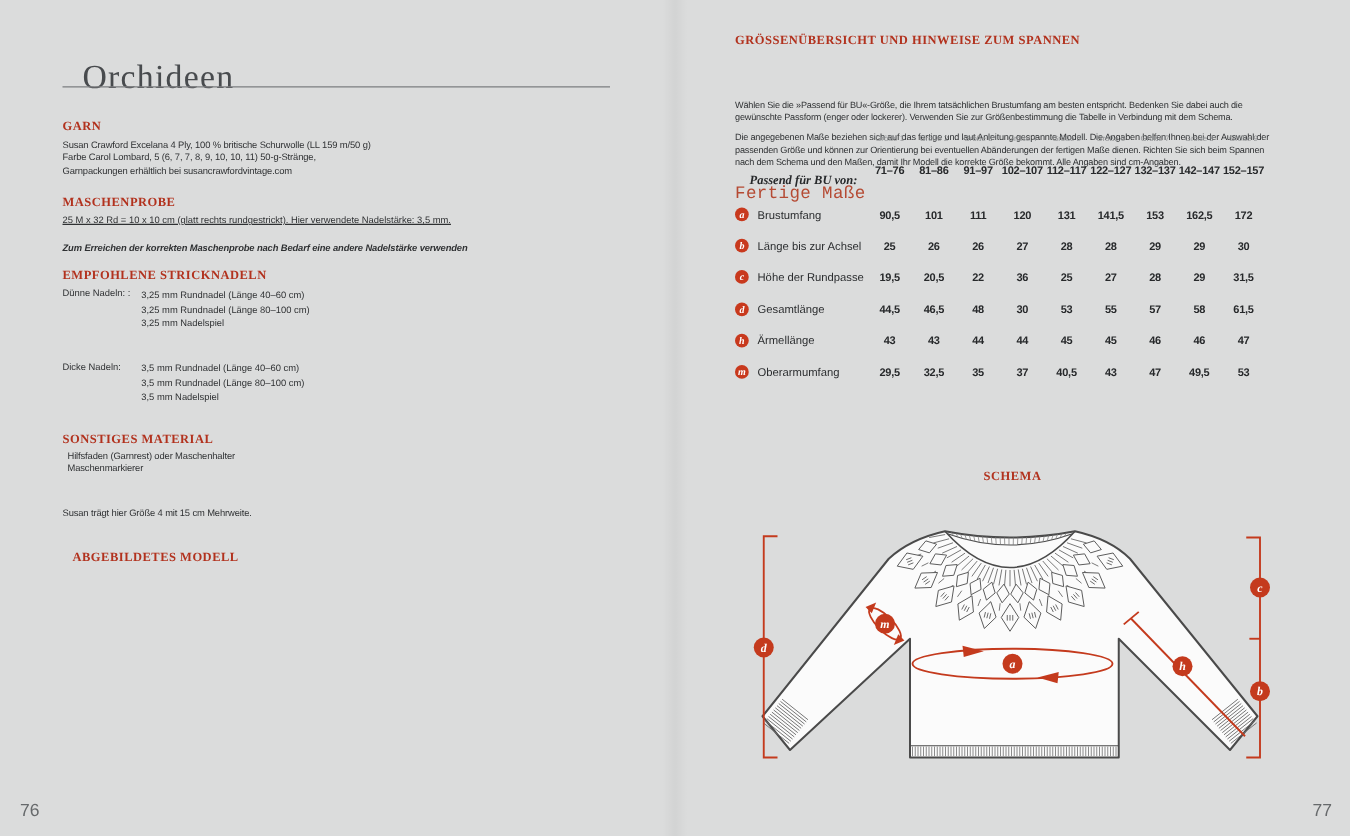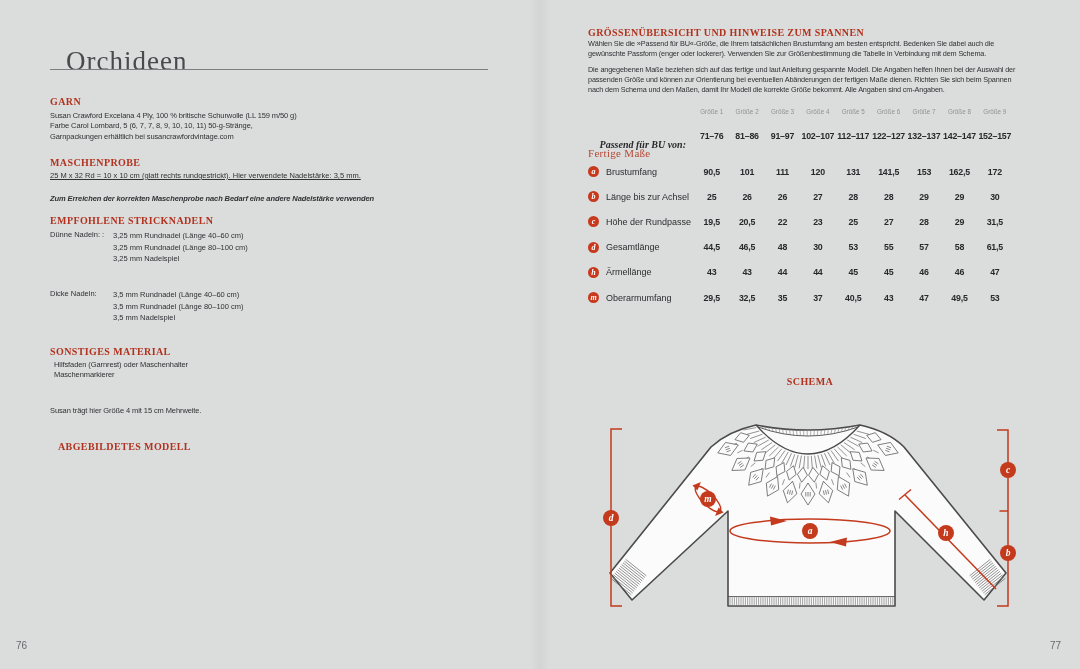--- a/index.html
+++ b/index.html
@@ -13,30 +13,30 @@
          color:#484b4e;letter-spacing:1px;margin:16px;}
   .rule{left:50px;top:69px;width:438px;height:1px;background:#7c7e80;}
   .red-head{font-family:"Liberation Serif",serif;font-weight:bold;color:#b2321e;
             font-size:10px;letter-spacing:.4px;margin:0;}
   .body-lines div{font-size:7.5px;line-height:10.3px;letter-spacing:-.1px;}
   .gauge-text{font-size:7.5px;line-height:10.3px;}
   .note{font-size:7.5px;font-weight:bold;font-style:italic;letter-spacing:-.1px;}
   .ngroup{display:flex;font-size:7.5px;}
   .ngroup .nlabel{width:63px;flex:none;}
   .ngroup .nitems div{line-height:11.7px;}
-  .pagenum{font-size:10px;color:#66696b;text-align:center;}
+  .pagenum{font-size:14px;color:#66696b;text-align:center;}
   
   .r-head{left:588px;top:27px;}
-  .intro{width:436px;font-size:7.3px;line-height:10.4px;letter-spacing:-.15px;text-align:left;}
+  .intro{width:436px;font-size:7.3px;line-height:10.4px;letter-spacing:-.15px;text-align:left;margin-top:40px;}
   .trow{display:grid;grid-template-columns:106px repeat(9,35.4px);align-items:center;}
   .size-h{font-size:6.3px;color:#8f9193;text-align:center;}
   .bu-label{font-family:"Liberation Serif",serif;font-weight:bold;font-style:italic;
             font-size:10px;text-align:right;padding-right:8px;color:#27292b;margin-top:17px;}
   .val{font-size:8.8px;font-weight:bold;text-align:center;color:#27292b;letter-spacing:-.2px;}
-  .fertige{font-family:Liberation Serif, serif;font-size:11px;color:#b54a33;letter-spacing:.3px;}
+  .fertige{font-family:Liberation Mono, monospace;font-size:14px;color:#b54a33;letter-spacing:.3px;}
   .mrow{height:25.2px;}
   .mlabel-cell{display:flex;align-items:center;gap:7px;}
   .key-badge{width:11px;height:11px;border-radius:50%;background:#c8391d;flex:none;
              color:#fff;font-family:"Liberation Serif",serif;font-style:italic;font-weight:bold;
              font-size:8px;line-height:11px;text-align:center;}
   .mlabel{font-size:9px;color:#2b2d2f;}
   .schema-title{left:588px;top:376px;width:444px;text-align:center;}
   svg text{user-select:none;}
 </style>
 </head>
@@ -154,21 +154,21 @@
           <div class="val">30</div>
         </div>
         <div class="trow mrow">
           <div class="mlabel-cell">
             <span class="key-badge">c</span>
             <span class="mlabel">Höhe der Rundpasse</span>
           </div>
           <div class="val">19,5</div>
           <div class="val">20,5</div>
           <div class="val">22</div>
-          <div class="val">23</div>
+          <div class="val">36</div>
           <div class="val">25</div>
           <div class="val">27</div>
           <div class="val">28</div>
           <div class="val">29</div>
           <div class="val">31,5</div>
         </div>
         <div class="trow mrow">
           <div class="mlabel-cell">
             <span class="key-badge">d</span>
             <span class="mlabel">Gesamtlänge</span>

